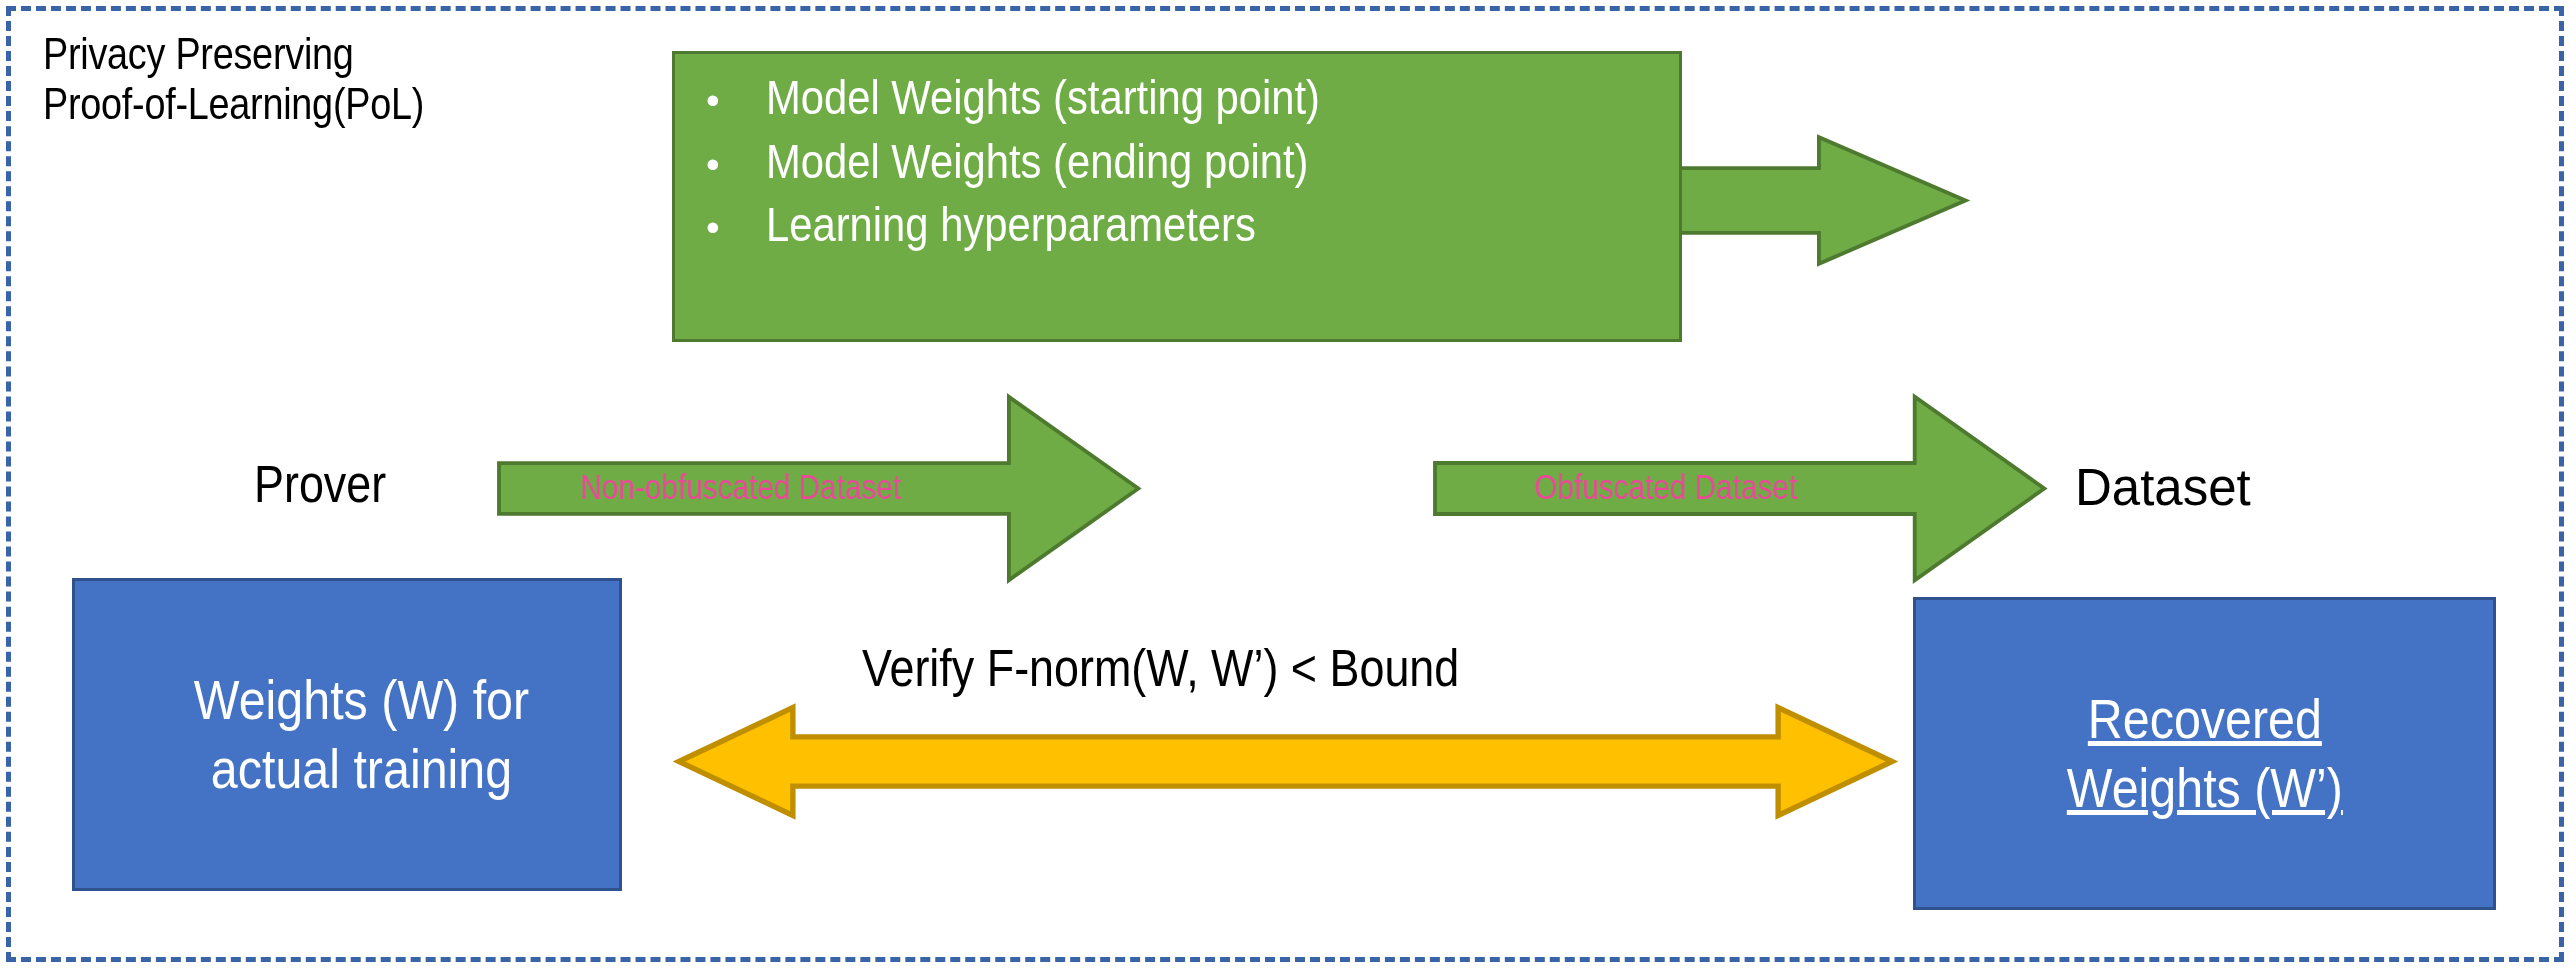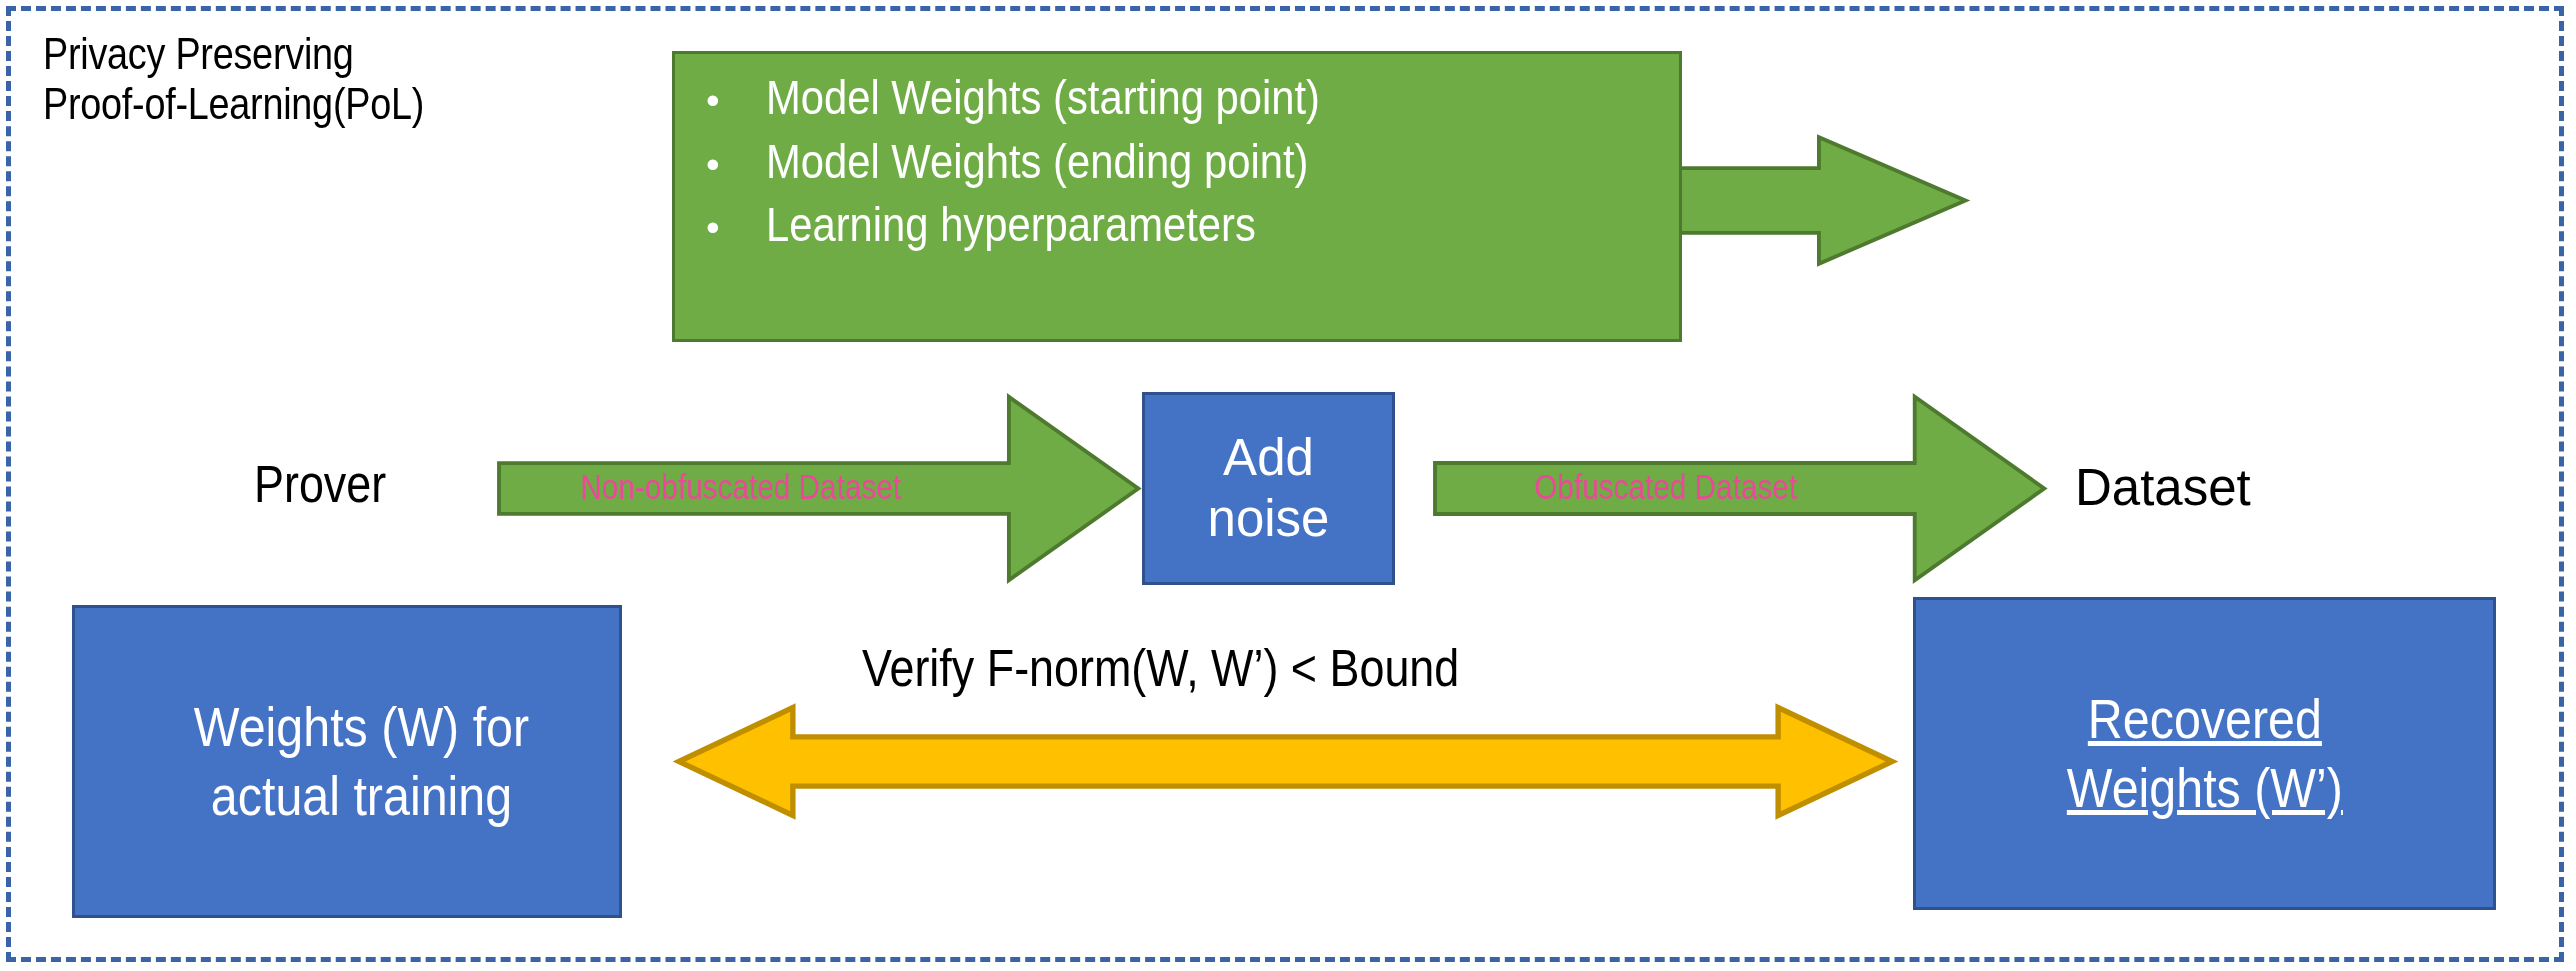--- a/index.html
+++ b/index.html
@@ -115,21 +115,21 @@
   #add-noise-box {
     left: 1142px;
     top: 392px;
     width: 253px;
     height: 193px;
     font-size: 51px;
     line-height: 1.18;
   }
   #weights-box {
     left: 72px;
-    top: 605px;
+    top: 578px;
     width: 550px;
     height: 313px;
     font-size: 55px;
     line-height: 1.25;
     padding-left: 28px;
   }
   #weights-box .inner,
   #recovered-box .inner {
     display: inline-block;
     transform: scaleX(0.88);
@@ -195,24 +195,20 @@
     </ul>
   </div>
 
   <div class="node plain-text" id="prover-label">Prover</div>
 
   <svg class="arrow-svg" style="left:499px; top:392px; width:647px; height:193px;" viewBox="0 0 840 250" xmlns="http://www.w3.org/2000/svg">
     <polygon points="0,92 662,92 662,6 830,125 662,244 662,158 0,158" fill="#6FAC46" stroke="#4D7A2E" stroke-width="5"></polygon>
   </svg>
   <div class="arrow-label" style="left:540px; top:469px; width:401px; text-align:center;"><span>Non-obfuscated Dataset</span></div>
 
-  <div class="node blue-box" id="add-noise-box">
-    <span>Add
-noise</span>
-  </div>
 
   <svg class="arrow-svg" style="left:1435px; top:392px; width:617px; height:193px;" viewBox="0 0 800 250" xmlns="http://www.w3.org/2000/svg">
     <polygon points="0,92 622,92 622,6 790,125 622,244 622,158 0,158" fill="#6FAC46" stroke="#4D7A2E" stroke-width="5"></polygon>
   </svg>
   <div class="arrow-label" style="left:1465px; top:469px; width:401px; text-align:center;"><span>Obfuscated Dataset</span></div>
 
   <div class="node plain-text" id="verifier-label">Dataset</div>
 
   <div class="node plain-text" id="verify-norm-label">Verify F-norm(W, W’) &lt; Bound</div>
 

